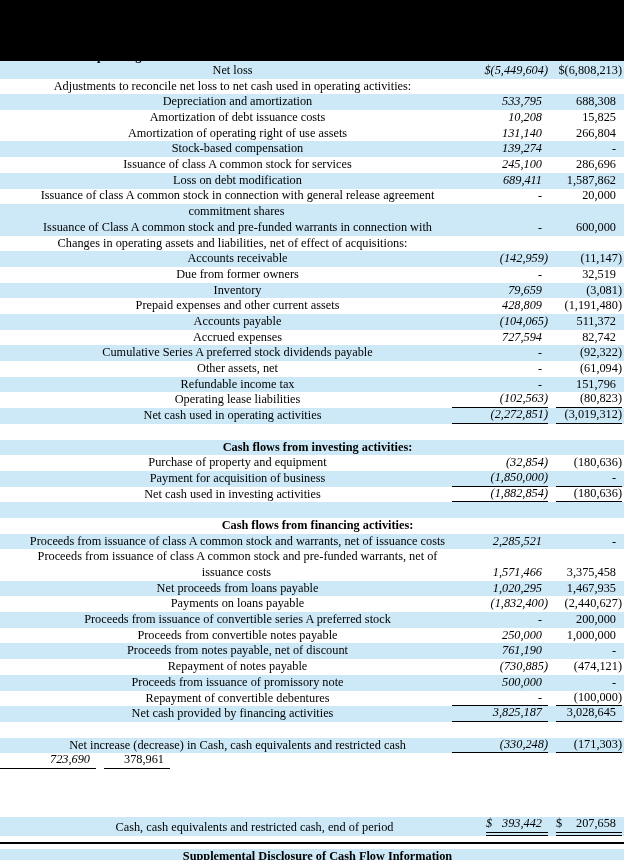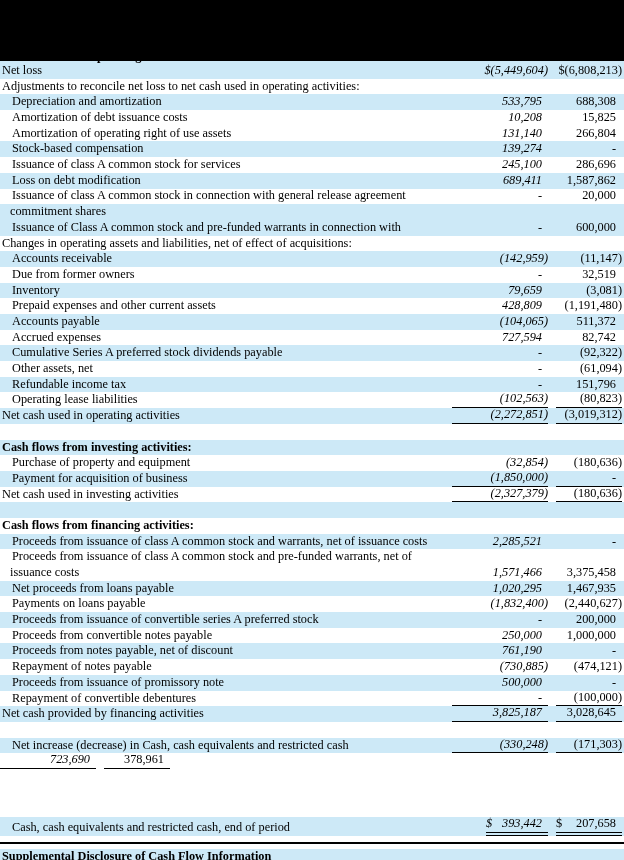--- a/index.html
+++ b/index.html
@@ -23,22 +23,22 @@
     line-height: 15.7px;
     white-space: nowrap;
     padding-right: 2px;
     align-items: stretch;
   }
   .row.dbl { height: 31.4px; }
   .shade { background: #cde9f7; }
   .bold { font-weight: bold; flex-direction: column; }
   .lbl {
     flex: 1 1 auto; min-width: 0;
-    padding-left: 2px;
-    display: flex; flex-direction: column; justify-content: flex-end;
+    padding-left: 13px;
+    display: flex; flex-direction: column; justify-content: flex-end; align-items: center;
   }
   .lbl > div { line-height: 15.7px; }
   .ind1 { padding-left: 10px; }
   .line2 { padding-left: 8px; }   
   .v {
     flex: 0 0 auto;
     display: flex; align-items: flex-end; justify-content: flex-end;
     line-height: 15.7px;
   }
   .v1 { width: 96px; font-style: italic; }
@@ -267,21 +267,21 @@
           <div class="ind1">Payment for acquisition of business</div>
         </div>
         <div class="v v1 uls">(1,850,000)</div>
         <div class="spc"></div>
         <div class="v v2 uls pad">-</div>
       </div>
       <div class="row">
         <div class="lbl">
           <div class="">Net cash used in investing activities</div>
         </div>
-        <div class="v v1 uls">(2,327,379)</div>
+        <div class="v v1 uls">(1,882,854)</div>
         <div class="spc"></div>
         <div class="v v2 uls">(180,636)</div>
       </div>
       <div class="row shade">
         <div class="lbl"></div>
         <div class="v v1"></div>
         <div class="spc"></div>
         <div class="v v2"></div>
       </div>
       <div class="row bold">

